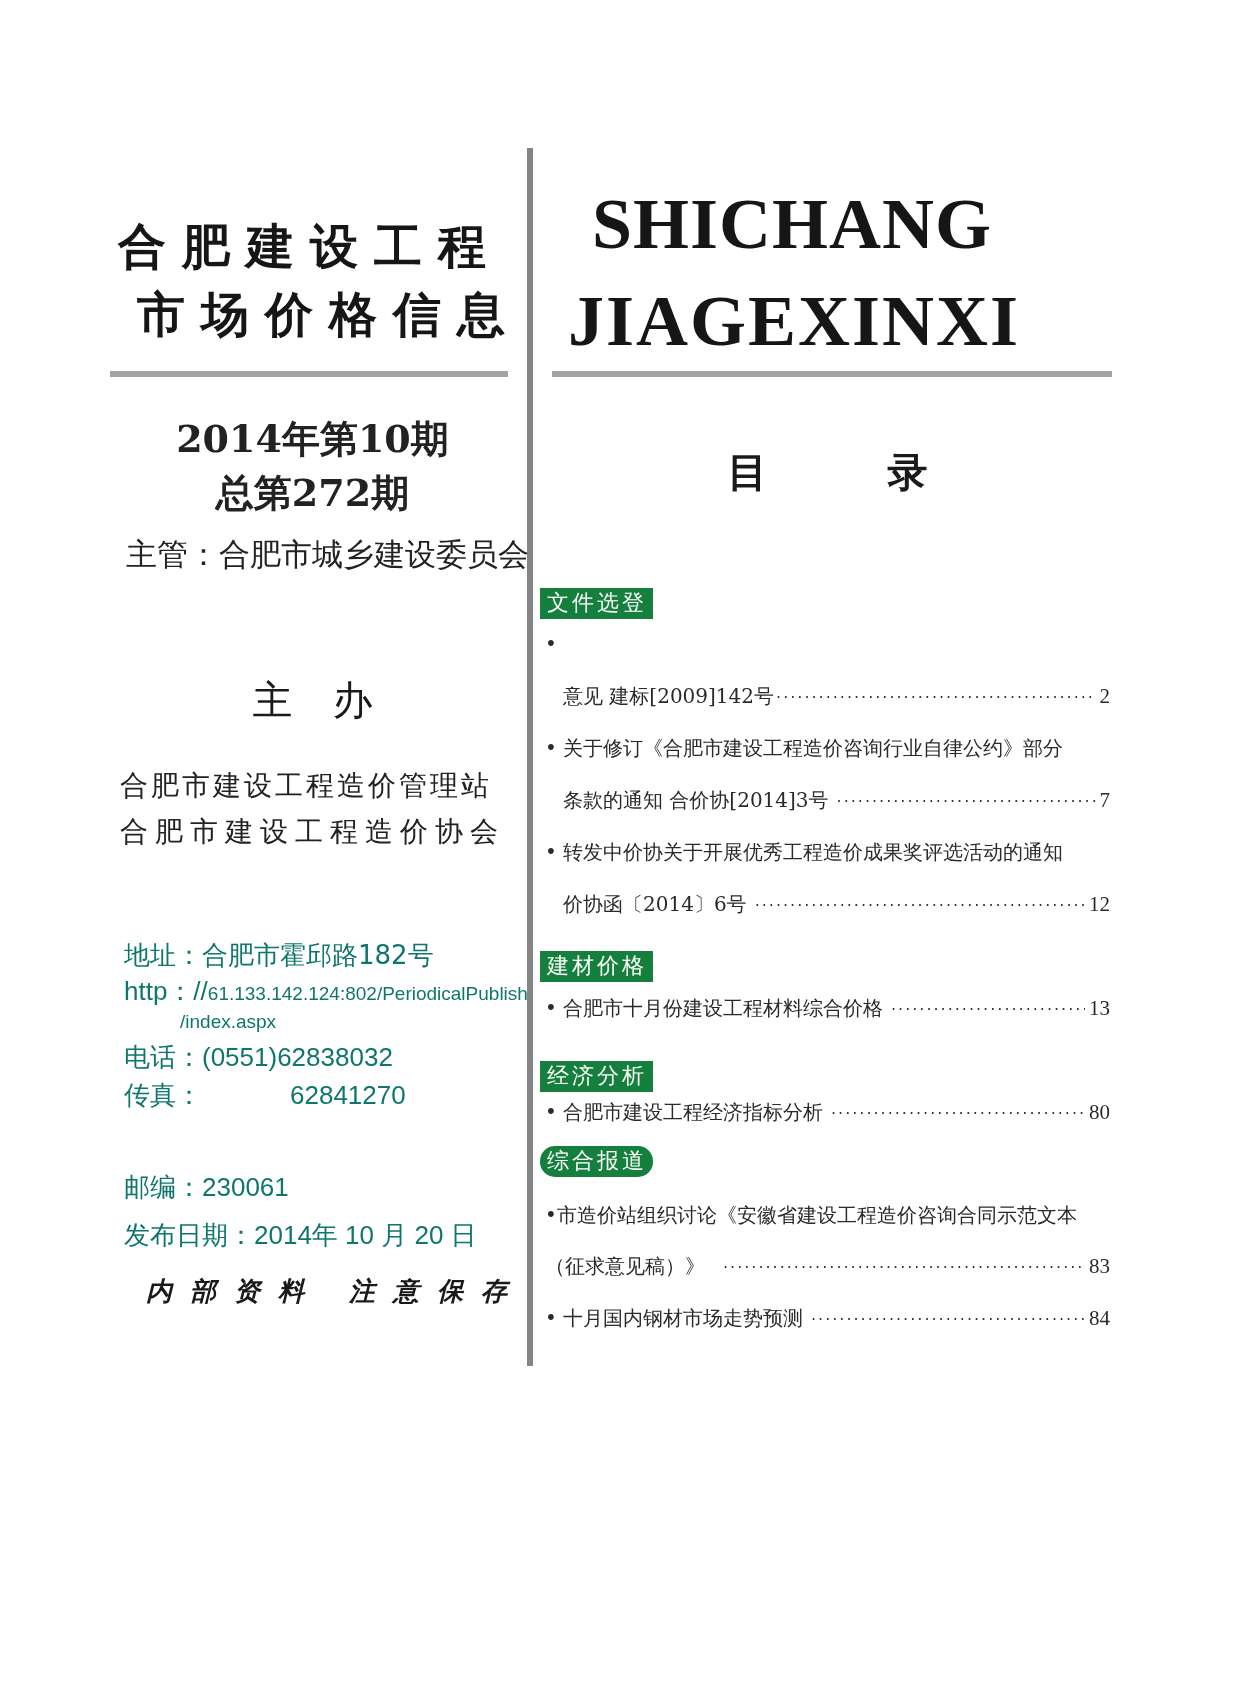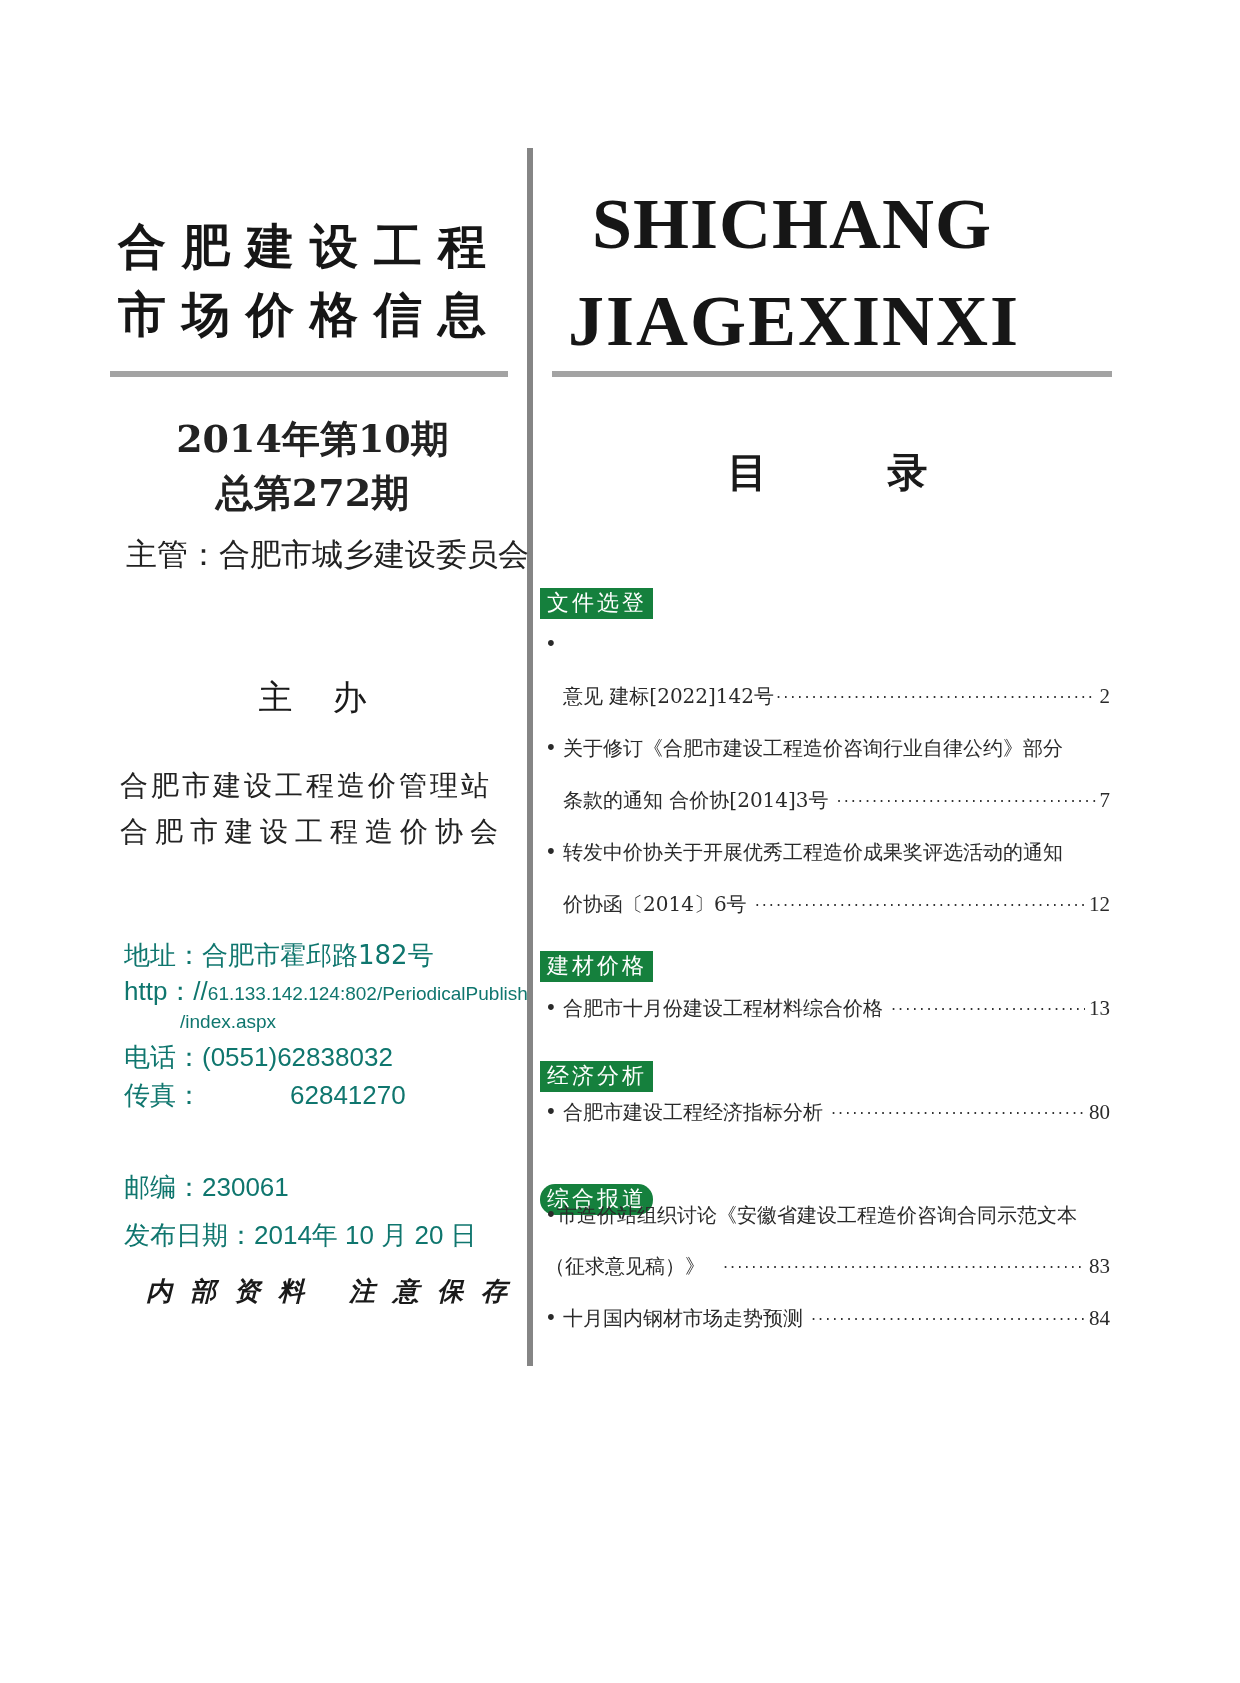--- a/index.html
+++ b/index.html
@@ -13,21 +13,21 @@
     left: 118px; width: 390px; font-family: "DejaVu Sans", sans-serif; font-weight: bold;
     font-size: 48px; letter-spacing: 16px; line-height: 1; white-space: nowrap; color: #161616;
   }
   .hbar { background: #a3a3a3; height: 6px; }
   .vbar { background: #858585; width: 6px; }
   .issue {
     left: 110px; width: 405px; text-align: center; font-family: "DejaVu Serif", serif;
     font-weight: bold; font-size: 38px; line-height: 1; color: #222;
   }
   .supervisor { left: 126px; width: 400px; font-size: 31px; line-height: 1; color: #222; white-space: nowrap; }
-  .organizer-title { left: 110px; width: 405px; text-align: center; font-size: 34px; line-height: 1; letter-spacing: 40px; padding-left: 40px; box-sizing: border-box; color: #1a1a1a; }
+  .organizer-title { left: 110px; width: 405px; text-align: center; font-size: 40px; line-height: 1; letter-spacing: 40px; padding-left: 40px; box-sizing: border-box; color: #1a1a1a; }
   .org { left: 120px; width: 400px; font-size: 28px; line-height: 1; white-space: nowrap; color: #222; }
   .info { left: 124px; font-family: "Liberation Sans", sans-serif; font-size: 26px; line-height: 1; white-space: nowrap; color: #0f766e; }
   .info .lbl { font-family: "DejaVu Sans", sans-serif; }
   .info-small { font-size: 19px; }
   .internal { left: 146px; font-family: "DejaVu Serif", serif; font-weight: bold; font-style: italic; font-size: 26px; letter-spacing: 18px; white-space: nowrap; color: #1a1a1a; }
   
   .en-title {
     font-family: "Liberation Serif", serif; font-weight: bold; font-size: 72px; line-height: 1;
     letter-spacing: 1px; white-space: nowrap; color: #161616;
   }
@@ -44,21 +44,21 @@
   .toc-line .indent { width: 18px; display: inline-block; }
   .toc-line .leader { flex: 1; overflow: hidden; margin: 0 4px 0 8px; letter-spacing: 2px; color: #333; font-family: "DejaVu Sans", sans-serif; font-size: 16px; }
   .toc-line .page { font-family: "Liberation Serif", serif; font-size: 21px; }
 </style>
 </head>
 <body>
 
 <div class="abs vbar" style="left:527px; top:148px; height:1218px;"></div>
 
 <div class="abs cn-title" style="top:222px;">合肥建设工程</div>
-<div class="abs cn-title" style="top:290px;">市场价格信息</div>
+<div class="abs cn-title" style="top:290px;margin-left:19px;">市场价格信息</div>
 <div class="abs hbar" style="left:110px; top:371px; width:398px;"></div>
 
 <div class="abs issue" style="top:420px;">2014年第10期</div>
 <div class="abs issue" style="top:474px;">总第272期</div>
 <div class="abs supervisor" style="top:515px;margin-top:24px;">主管：合肥市城乡建设委员会</div>
 
 <div class="abs organizer-title" style="top:680px;">主办</div>
 <div class="abs org" style="top:772px; letter-spacing:3px;">合肥市建设工程造价管理站</div>
 <div class="abs org" style="top:818px; letter-spacing:7px;">合肥市建设工程造价协会</div>
 
@@ -88,21 +88,21 @@
 <div class="abs hbar" style="left:552px; top:371px; width:560px;"></div>
 
 <div class="abs toc-title" style="top:452px;">目录</div>
 
 <div class="abs sec-tag" style="top:588px;">文件选登</div>
 <div class="abs toc-line" style="top:634px;">
   <span class="bullet">•</span>
 </div>
 <div class="abs toc-line" style="top:686px;">
   <span class="indent"></span>
-    <span>意见  建标[2022]142号</span>
+    <span>意见  建标[2009]142号</span>
     <span class="leader" style="margin-left:2px;">··········································································</span>
     <span class="page">2</span>
 </div>
 <div class="abs toc-line" style="top:738px;">
   <span class="bullet">•</span>
     <span>关于修订《合肥市建设工程造价咨询行业自律公约》部分</span>
 </div>
 <div class="abs toc-line" style="top:790px;">
   <span class="indent"></span>
     <span>条款的通知  合价协[2014]3号</span>
@@ -129,21 +129,21 @@
 </div>
 
 <div class="abs sec-tag" style="top:1061px;">经济分析</div>
 <div class="abs toc-line" style="top:1102px;">
   <span class="bullet">•</span>
     <span>合肥市建设工程经济指标分析</span>
     <span class="leader">··········································································</span>
     <span class="page">80</span>
 </div>
 
-<div class="abs sec-tag" style="top:1184px;border-radius:15px;">综合报道</div>
+<div class="abs sec-tag" style="top:1146px;border-radius:15px;">综合报道</div>
 <div class="abs toc-line" style="top:1205px;">
   <span class="bullet" style="width:12px;">•</span>
     <span>市造价站组织讨论《安徽省建设工程造价咨询合同示范文本</span>
 </div>
 <div class="abs toc-line" style="top:1256px;">
   <span>（征求意见稿）》</span>
     <span class="leader" style="margin-left:18px;">··········································································</span>
     <span class="page">83</span>
 </div>
 <div class="abs toc-line" style="top:1308px;">

